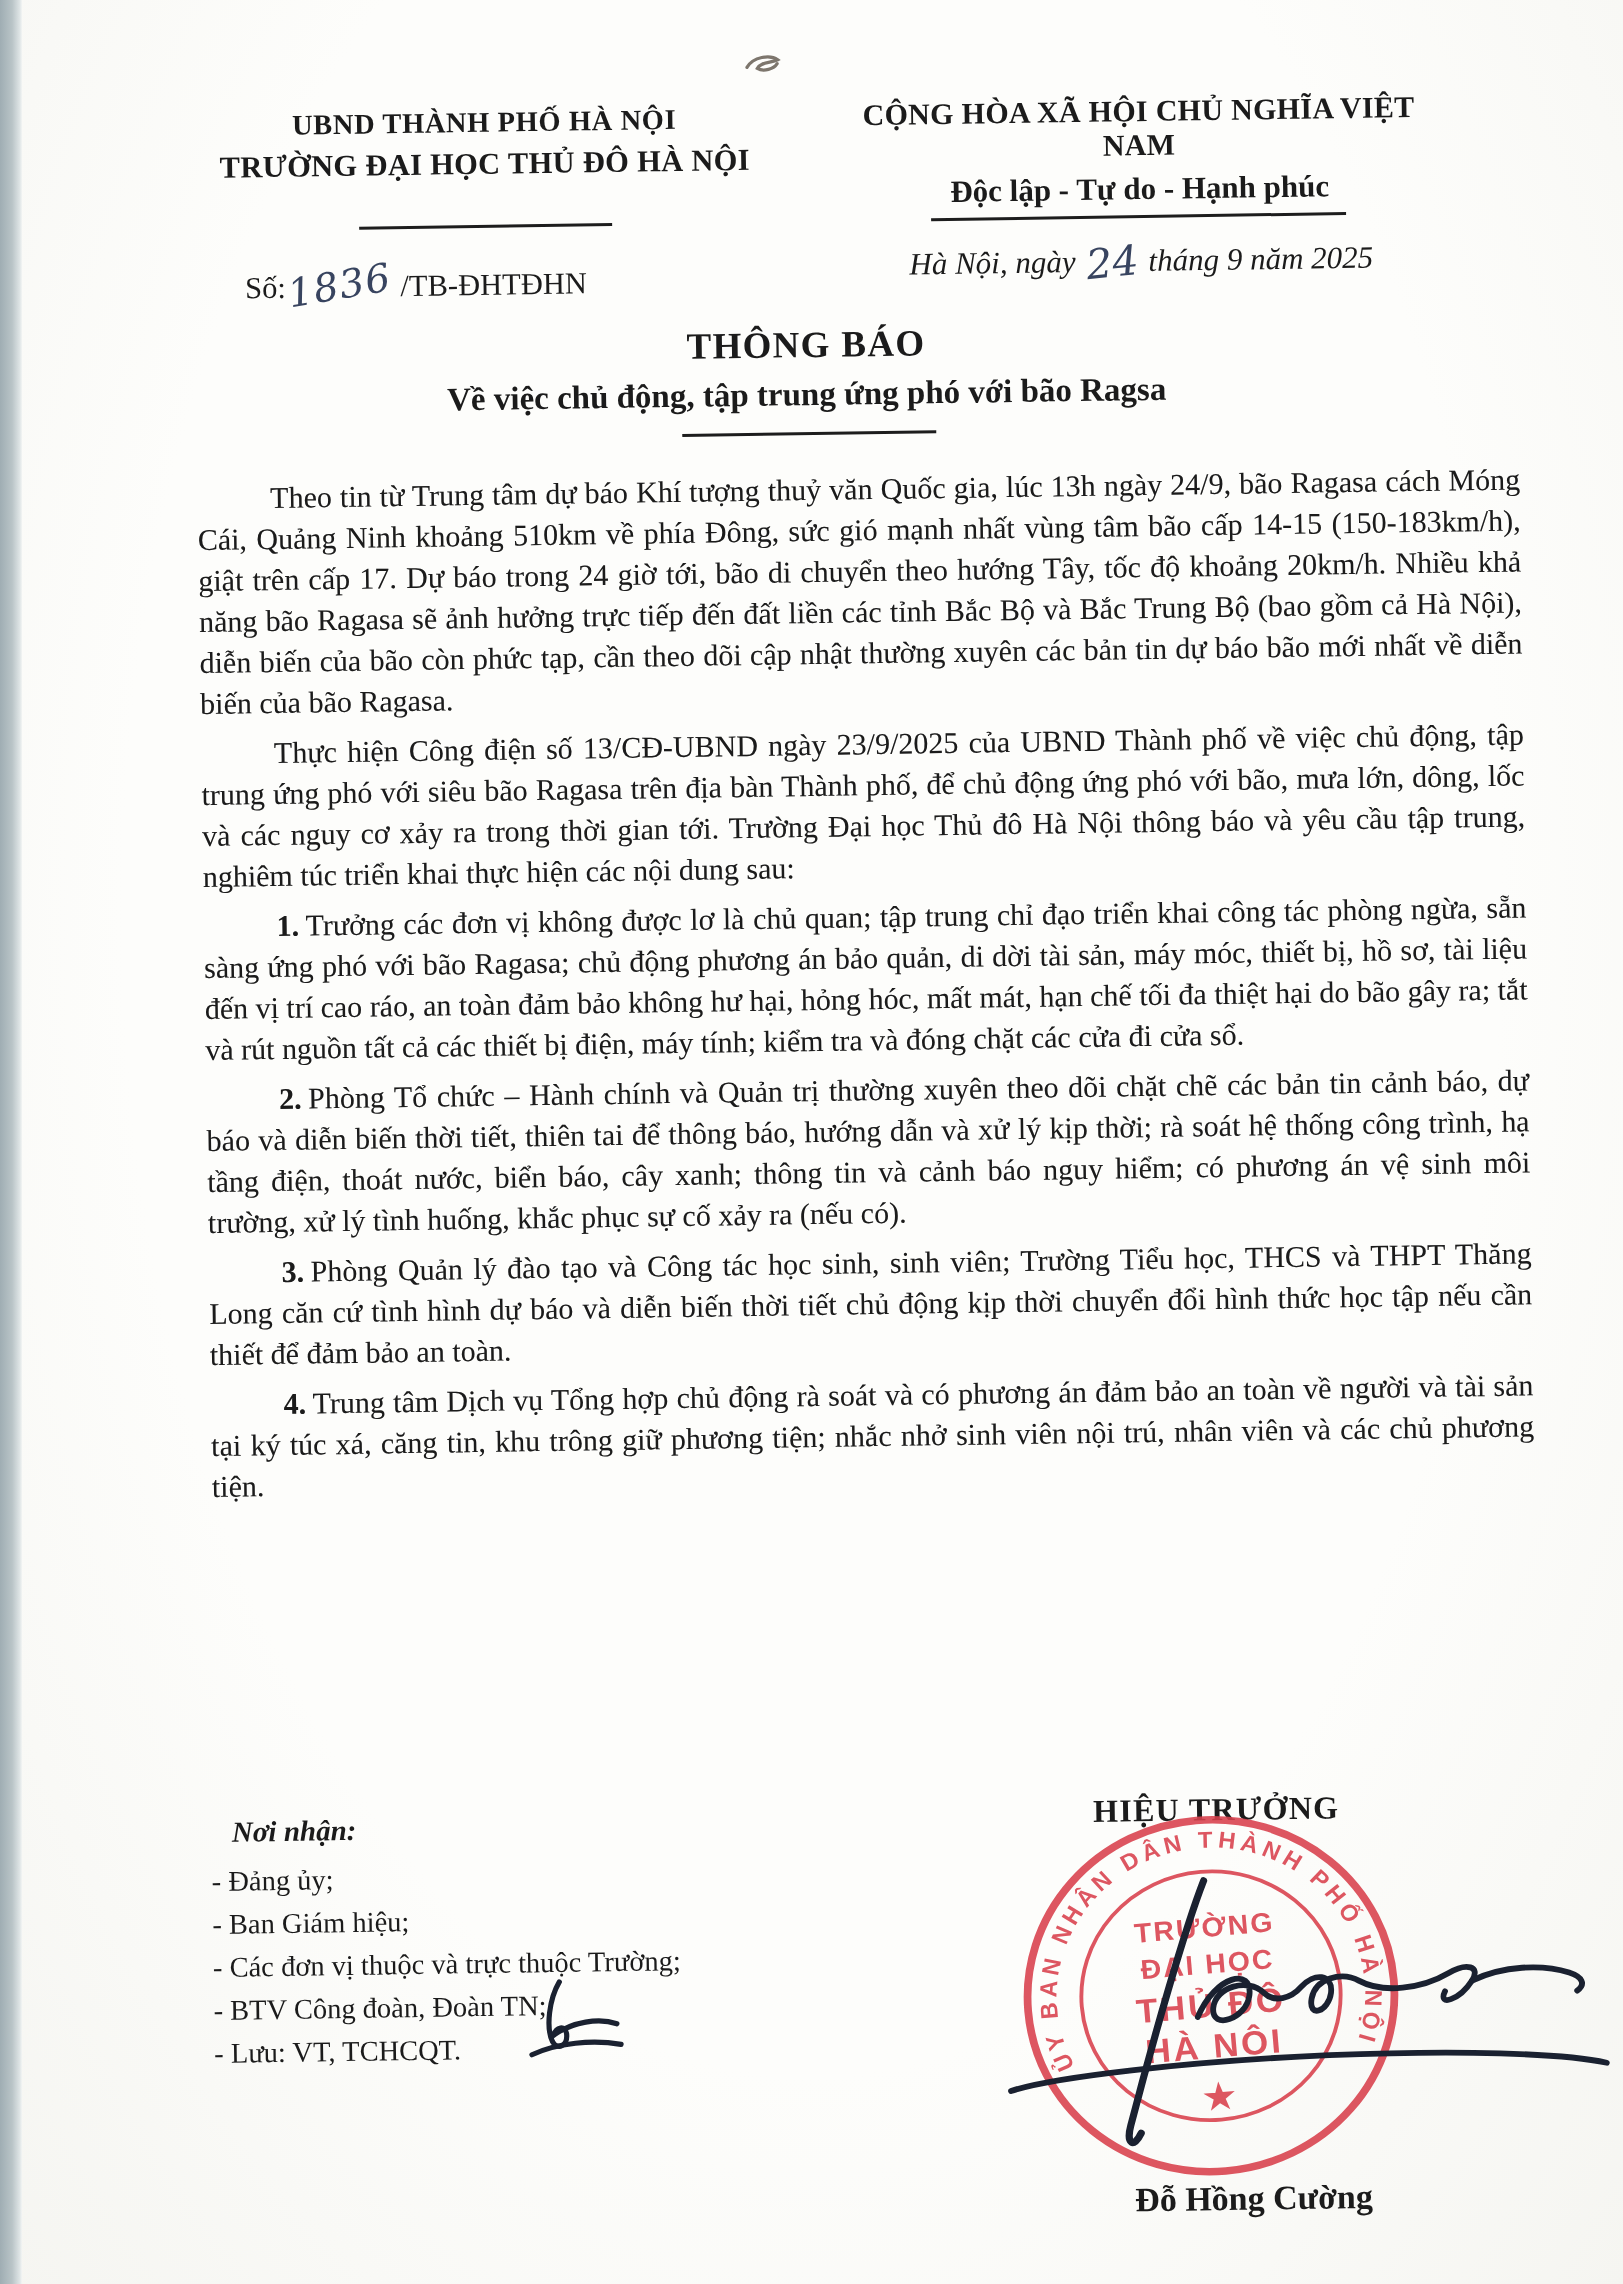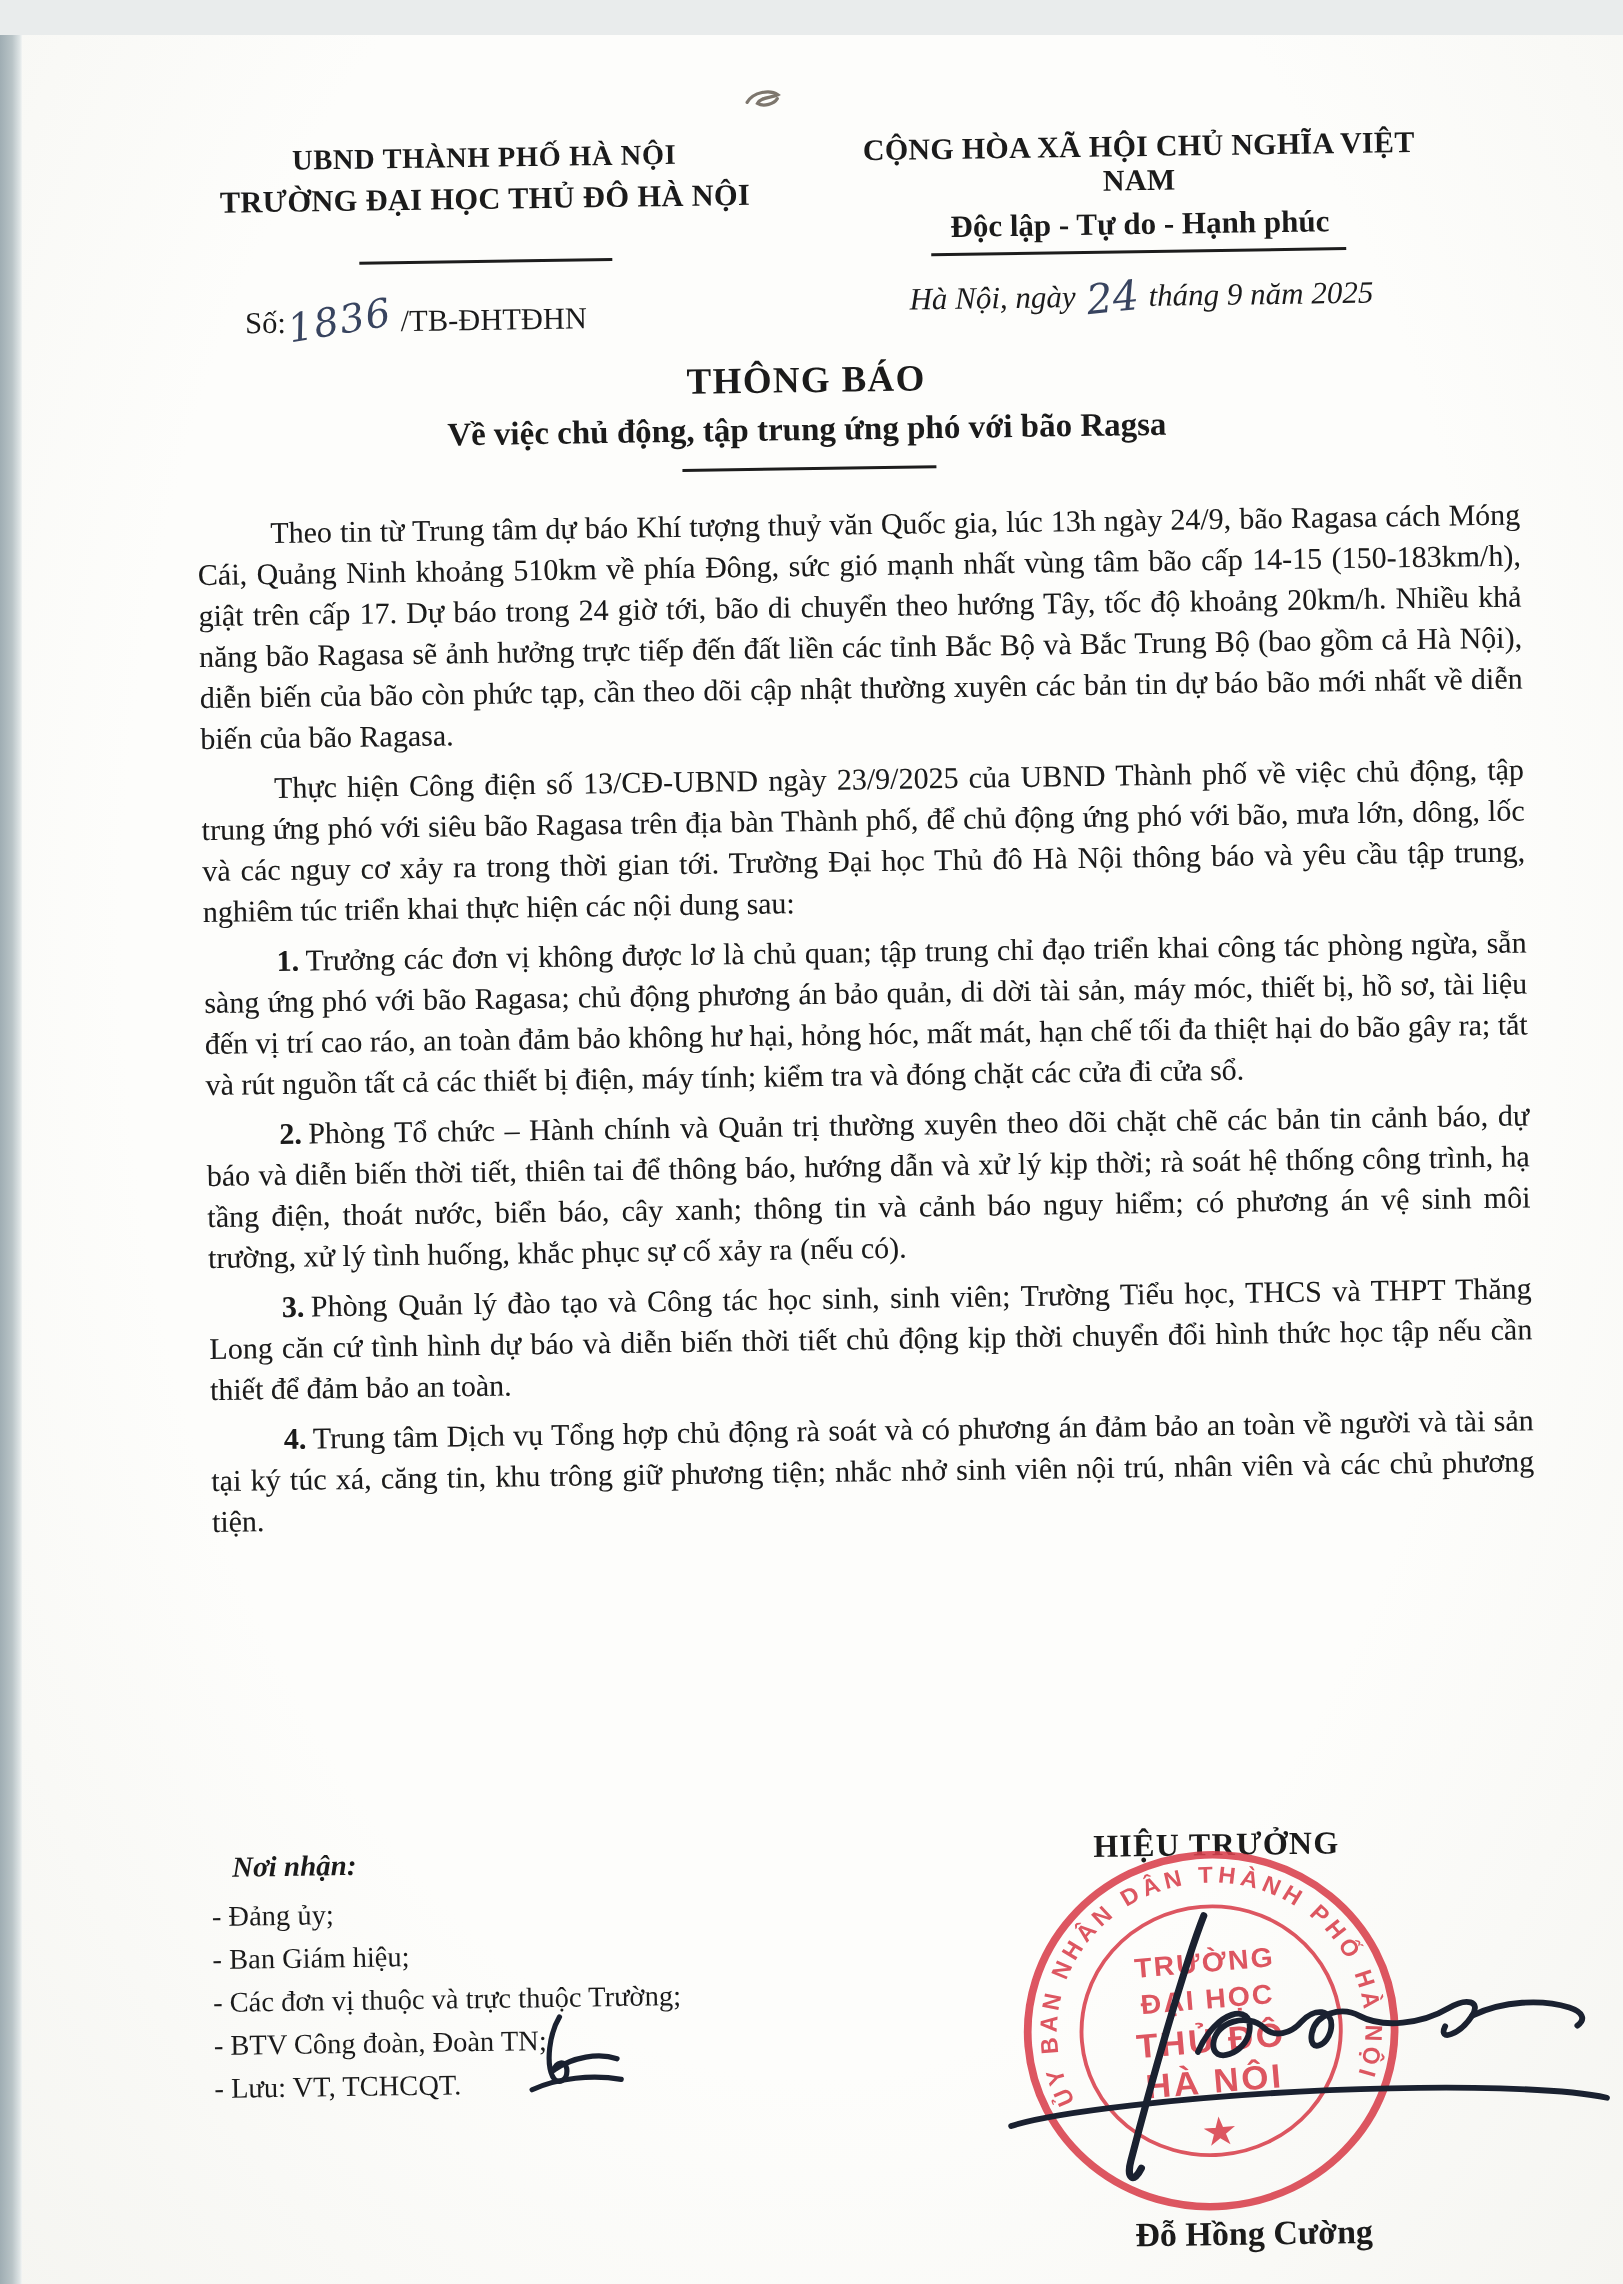--- a/index.html
+++ b/index.html
@@ -5,21 +5,20 @@
   html,body{margin:0;padding:0;}
   body{
     width:1624px;height:2284px;position:relative;overflow:hidden;
     background:#e9ecec;
     font-family:"Liberation Serif", serif;
     color:#1b1b1b;
   }
   .page{
     position:absolute;inset:0;
     background:radial-gradient(ellipse at 50% 40%, #fdfdfb 60%, #f5f5f1 100%);
-    margin-top:35px;
   }
   .scan-edge{
     position:absolute;left:0;top:0;width:22px;height:100%;
     background:linear-gradient(to right,#9fadb3 0%,#b9c4c7 55%,#dfe5e6 90%,#f3f5f4 100%);
   }
   #doc{
     position:absolute;inset:0;
     transform:rotate(-0.85deg);
     transform-origin:50% 30%;
   }

